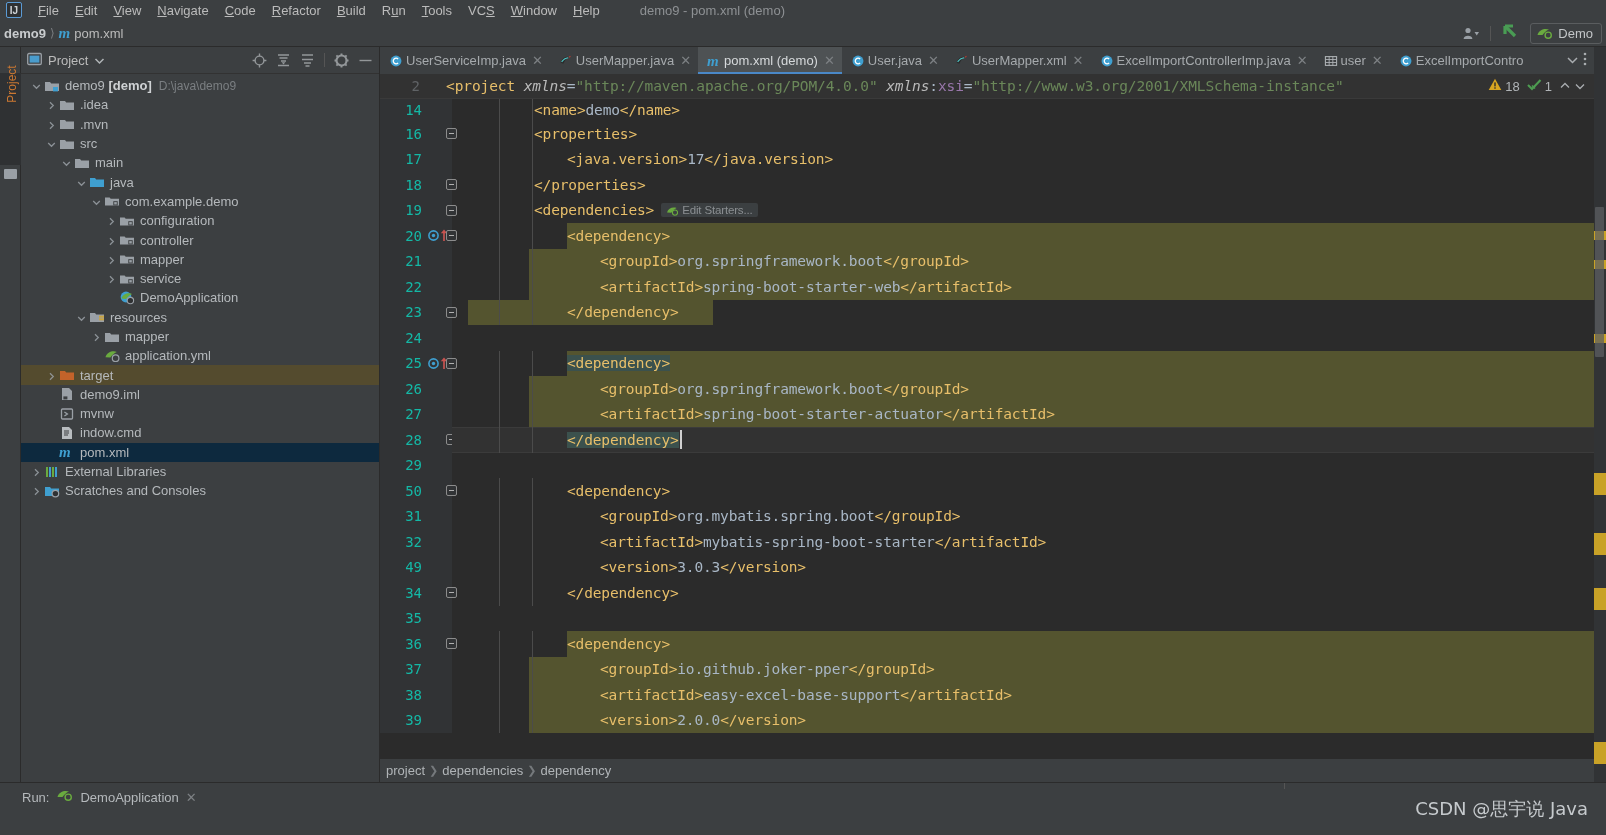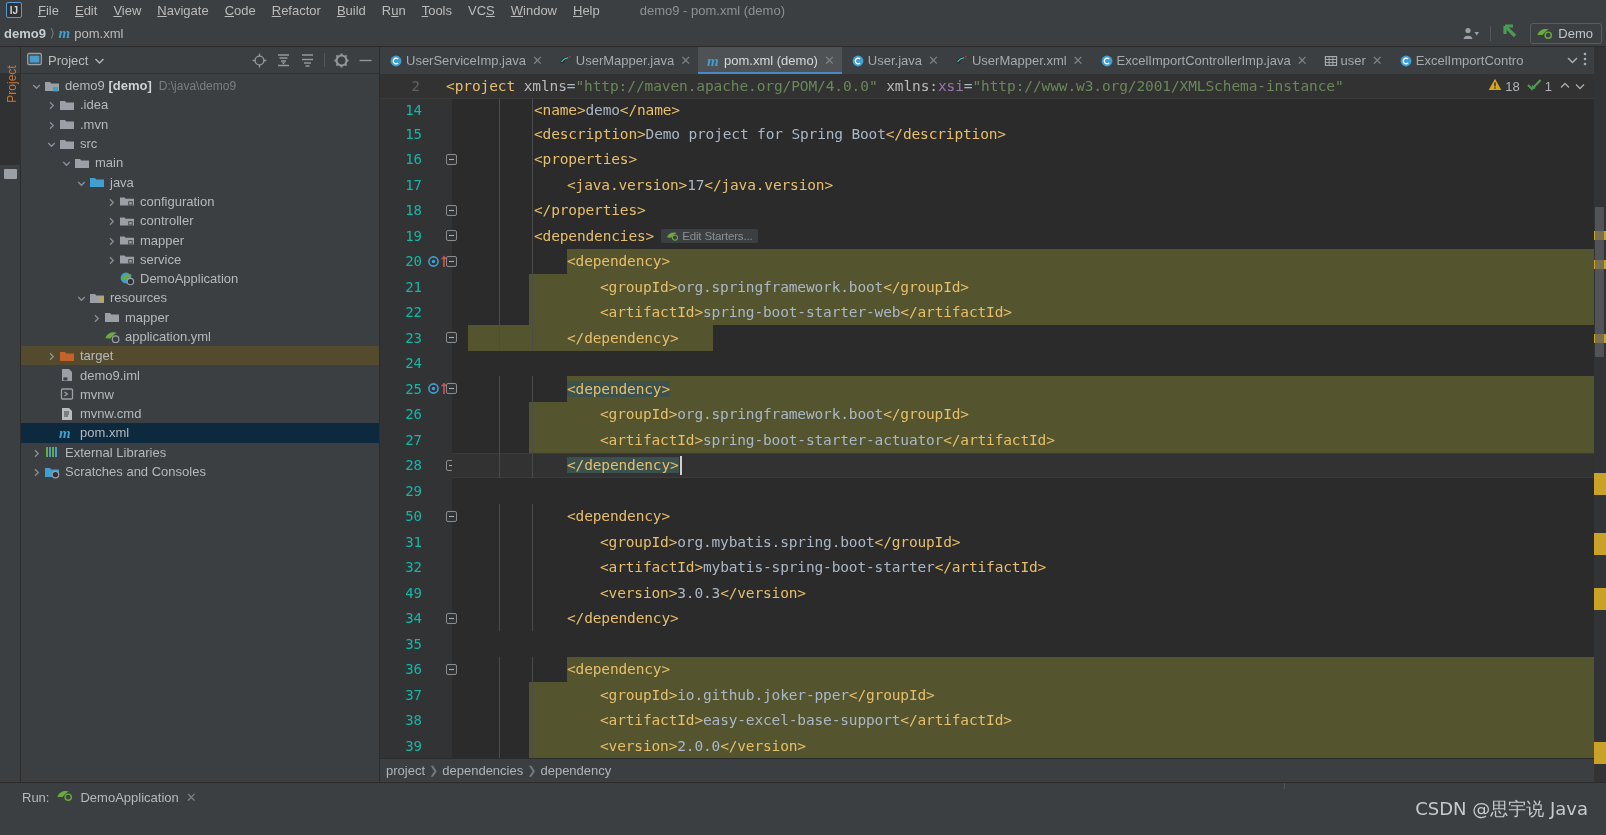--- a/index.html
+++ b/index.html
@@ -155,21 +155,21 @@
     font-size:14.5px; letter-spacing:-0.15px; white-space:pre; position:relative;
   }
   .hl-row { position:absolute; left:77px; right:0; top:0; bottom:0; background:#54542f; }
   .caret-row { position:absolute; left:0; right:0; top:0; bottom:0;
                background:#323232; border-top:1px solid #3b3b3b; border-bottom:1px solid #3b3b3b; }
   .indentguide { position:absolute; width:1px; background:#4b4b4b; top:0; bottom:0; }
   .codespan { position:relative; z-index:2; padding-left:16px; }
 
   
   .tag { color:#e8bf6a; }
-  .attr { color:#bababa; }
+  .attr { color:#bababa;font-style:italic; }
   .aval { color:#6a8759; }
   .txt { color:#a9b7c6; }
   .ns  { color:#9876aa; }
   .brmatch { background:#3b514d; }
 
   
   .inlay {
     display:inline-flex; align-items:center; gap:4px; background:#3b3f41;
     color:#8b8f92; font-size:11.5px; padding:1px 5px; border-radius:2px;
     font-family:"Liberation Sans",sans-serif; margin-left:7px; position:relative; z-index:3;
@@ -369,62 +369,73 @@
         </div>
         <div class="trow" style="padding-left: 55px;">
           <span class="arrow"><svg width="11" height="11" viewBox="0 0 11 11">
               <path d="M2.2 4 L5.5 7.3 L8.8 4" stroke="#9aa0a6" stroke-width="1.25" fill="none"></path>
             </svg></span>
           <span class="ticon"><svg width="16" height="16" viewBox="0 0 16 16">
               <path d="M1 4 L6 4 L7.2 5.4 L15 5.4 L15 13 L1 13 Z" fill="#3f9fd0"></path>
             </svg></span>
           <span class="tlabel">java</span>
         </div>
-        <div class="trow" style="padding-left: 85px;">
-          <span class="arrow"><svg width="11" height="11" viewBox="0 0 11 11">
-              <path d="M4 2.2 L7.3 5.5 L4 8.8" stroke="#9aa0a6" stroke-width="1.25" fill="none"></path>
+        <div class="trow" style="padding-left: 70px;">
+          <span class="arrow"><svg width="11" height="11" viewBox="0 0 11 11">
+              <path d="M2.2 4 L5.5 7.3 L8.8 4" stroke="#9aa0a6" stroke-width="1.25" fill="none"></path>
             </svg></span>
           <span class="ticon"><svg width="16" height="16" viewBox="0 0 16 16">
               <path d="M1 4.4 L5.6 4.4 L6.7 5.7 L15 5.7 L15 12.6 L1 12.6 Z" fill="#9aa0a6"></path>
               <rect x="9.3" y="8.2" width="4.4" height="4.2" fill="#3c3f41"></rect>
               <rect x="10.2" y="9.1" width="2.6" height="2.4" fill="#9aa0a6"></rect>
             </svg></span>
-          <span class="tlabel">configuration</span>
+          <span class="tlabel">com.example.demo</span>
         </div>
         <div class="trow" style="padding-left: 85px;">
           <span class="arrow"><svg width="11" height="11" viewBox="0 0 11 11">
               <path d="M4 2.2 L7.3 5.5 L4 8.8" stroke="#9aa0a6" stroke-width="1.25" fill="none"></path>
             </svg></span>
           <span class="ticon"><svg width="16" height="16" viewBox="0 0 16 16">
               <path d="M1 4.4 L5.6 4.4 L6.7 5.7 L15 5.7 L15 12.6 L1 12.6 Z" fill="#9aa0a6"></path>
               <rect x="9.3" y="8.2" width="4.4" height="4.2" fill="#3c3f41"></rect>
               <rect x="10.2" y="9.1" width="2.6" height="2.4" fill="#9aa0a6"></rect>
             </svg></span>
-          <span class="tlabel">controller</span>
+          <span class="tlabel">configuration</span>
         </div>
         <div class="trow" style="padding-left: 85px;">
           <span class="arrow"><svg width="11" height="11" viewBox="0 0 11 11">
               <path d="M4 2.2 L7.3 5.5 L4 8.8" stroke="#9aa0a6" stroke-width="1.25" fill="none"></path>
             </svg></span>
           <span class="ticon"><svg width="16" height="16" viewBox="0 0 16 16">
               <path d="M1 4.4 L5.6 4.4 L6.7 5.7 L15 5.7 L15 12.6 L1 12.6 Z" fill="#9aa0a6"></path>
               <rect x="9.3" y="8.2" width="4.4" height="4.2" fill="#3c3f41"></rect>
               <rect x="10.2" y="9.1" width="2.6" height="2.4" fill="#9aa0a6"></rect>
             </svg></span>
-          <span class="tlabel">mapper</span>
+          <span class="tlabel">controller</span>
         </div>
         <div class="trow" style="padding-left: 85px;">
           <span class="arrow"><svg width="11" height="11" viewBox="0 0 11 11">
               <path d="M4 2.2 L7.3 5.5 L4 8.8" stroke="#9aa0a6" stroke-width="1.25" fill="none"></path>
             </svg></span>
           <span class="ticon"><svg width="16" height="16" viewBox="0 0 16 16">
               <path d="M1 4.4 L5.6 4.4 L6.7 5.7 L15 5.7 L15 12.6 L1 12.6 Z" fill="#9aa0a6"></path>
               <rect x="9.3" y="8.2" width="4.4" height="4.2" fill="#3c3f41"></rect>
               <rect x="10.2" y="9.1" width="2.6" height="2.4" fill="#9aa0a6"></rect>
             </svg></span>
+          <span class="tlabel">mapper</span>
+        </div>
+        <div class="trow" style="padding-left: 85px;">
+          <span class="arrow"><svg width="11" height="11" viewBox="0 0 11 11">
+              <path d="M4 2.2 L7.3 5.5 L4 8.8" stroke="#9aa0a6" stroke-width="1.25" fill="none"></path>
+            </svg></span>
+          <span class="ticon"><svg width="16" height="16" viewBox="0 0 16 16">
+              <path d="M1 4.4 L5.6 4.4 L6.7 5.7 L15 5.7 L15 12.6 L1 12.6 Z" fill="#9aa0a6"></path>
+              <rect x="9.3" y="8.2" width="4.4" height="4.2" fill="#3c3f41"></rect>
+              <rect x="10.2" y="9.1" width="2.6" height="2.4" fill="#9aa0a6"></rect>
+            </svg></span>
           <span class="tlabel">service</span>
         </div>
         <div class="trow" style="padding-left: 85px;">
           <span class="noarrow"></span>
           <span class="ticon"><svg width="16" height="16" viewBox="0 0 16 16">
               <circle cx="7" cy="7" r="5.4" fill="#3f9fd0"></circle>
               <path d="M2.5 8.6 C4 3.6 9.5 2.4 13.2 3.9 C10.4 4.9 8.4 7.2 7 9 Z" fill="#6aab3f"></path>
               <circle cx="11.4" cy="10.6" r="3.2" fill="#2f3133" stroke="#9aa0a6" stroke-width="1.1"></circle>
             </svg></span>
           <span class="tlabel">DemoApplication</span>
@@ -480,21 +491,21 @@
               <path d="M5.4 6 L8.4 8 L5.4 10" stroke="#9aa0a6" stroke-width="1.3" fill="none"></path>
             </svg></span>
           <span class="tlabel">mvnw</span>
         </div>
         <div class="trow" style="padding-left: 25px;">
           <span class="noarrow"></span>
           <span class="ticon"><svg width="16" height="16" viewBox="0 0 16 16">
               <path d="M3 2 H10 L13 5 V14 H3 Z" fill="#b8bcbf"></path>
               <path d="M5 6 H10 M5 8 H10 M5 10 H9" stroke="#3c3f41" stroke-width="1"></path>
             </svg></span>
-          <span class="tlabel">mvnw.cmd</span>
+          <span class="tlabel">indow.cmd</span>
         </div>
         <div class="trow sel-blue" style="padding-left: 25px;">
           <span class="noarrow"></span>
           <span class="ticon">
             <span style="color:#3f9fd0;font-style:italic;font-weight:bold;font-family:Liberation Serif,serif;font-size:15px;line-height:16px;display:block;">m</span>
           </span>
           <span class="tlabel">pom.xml</span>
         </div>
         <div class="trow" style="padding-left: 10px;">
           <span class="arrow"><svg width="11" height="11" viewBox="0 0 11 11">
@@ -638,26 +649,20 @@
       </span>
     </div>
 
     <div id="code-wrap">
       <div id="code-lines">
           <div class="cline" style="height: 22px; align-items: flex-end;">
             <div class="gutter">
               <span class="lnum">14</span>
             </div>
             <div class="ctext"><div class="indentguide" style="left: 47px;"></div><div class="indentguide" style="left: 80px;"></div><span class="codespan" style="padding-left: 82px;"><span class="tag">&lt;name&gt;</span><span class="txt">demo</span><span class="tag">&lt;/name&gt;</span></span></div>
-          </div>
-          <div class="cline">
-            <div class="gutter">
-              <span class="lnum">15</span>
-            </div>
-            <div class="ctext"><div class="indentguide" style="left: 47px;"></div><div class="indentguide" style="left: 80px;"></div><span class="codespan" style="padding-left: 82px;"><span class="tag">&lt;description&gt;</span><span class="txt">Demo project for Spring Boot</span><span class="tag">&lt;/description&gt;</span></span></div>
           </div>
           <div class="cline">
             <div class="gutter">
               <span class="lnum">16</span>
               <span class="fold" style="left: 66px;"></span>
             </div>
             <div class="ctext"><div class="indentguide" style="left: 47px;"></div><div class="indentguide" style="left: 80px;"></div><span class="codespan" style="padding-left: 82px;"><span class="tag">&lt;properties&gt;</span></span></div>
           </div>
           <div class="cline">
             <div class="gutter">

